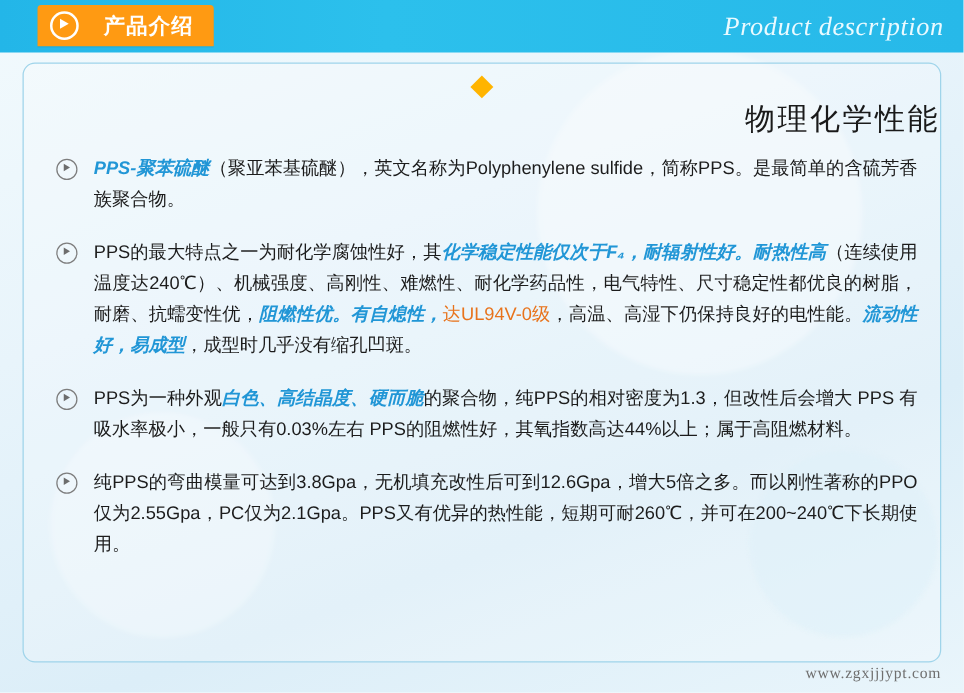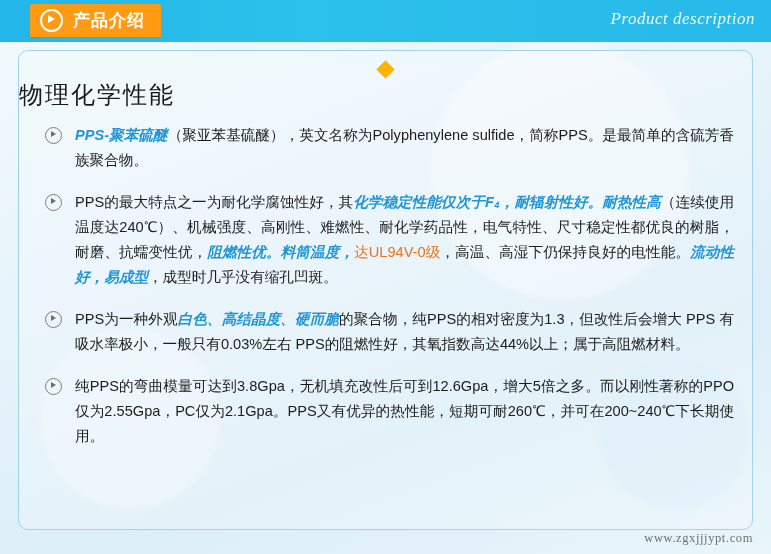--- a/index.html
+++ b/index.html
@@ -42,21 +42,21 @@
   .topbar-tab {
     position: absolute;
     left: 30px;
     top: 4px;
     height: 33px;
     padding: 0 16px 0 10px;
     background: #ff9a12;
     border-radius: 3px 3px 0 0;
     display: flex;
     align-items: center;
-    gap: 10px;
+    gap: 20px;
     box-shadow: 0 1px 0 rgba(0,0,0,0.06);
   }
   .play-icon {
     width: 19px; height: 19px;
     border: 2px solid #ffffff;
     border-radius: 50%;
     position: relative;
     flex: none;
   }
   .play-icon::after {
@@ -72,21 +72,21 @@
     font-size: 17px;
     font-weight: bold;
     letter-spacing: 1px;
   }
   .topbar-right {
     position: absolute;
     right: 16px;
     top: 9px;
     color: #eafaff;
     font-family: "Liberation Serif", serif;
-    font-size: 17px;
+    font-size: 21px;
     font-style: italic;
     letter-spacing: 0.5px;
   }
 
   
   .card {
     position: absolute;
     left: 18px;
     top: 50px;
     width: 735px;
@@ -104,21 +104,21 @@
     width: 13px; height: 13px;
     margin-left: -7px;
     background: #ffb400;
     transform: rotate(45deg);
   }
   .title {
     position: absolute;
     left: 0;
     top: 28px;
     width: 100%;
-    text-align: left;
+    text-align: right;
     font-size: 24px;
     color: #1a1a1a;
     letter-spacing: 2px;
   }
 
   .body {
     position: absolute;
     left: 24px;
     top: 72px;
     right: 18px;
@@ -183,21 +183,21 @@
     <div class="diamond"></div>
     <div class="title">物理化学性能</div>
 
     <div class="body">
       <div class="para">
         <span class="bullet"></span>
         <span><span class="blue-b">PPS-聚苯硫醚</span><span>（聚亚苯基硫醚），英文名称为Polyphenylene sulfide，简称PPS。是最简单的含硫芳香族聚合物。</span></span>
       </div>
       <div class="para">
         <span class="bullet"></span>
-        <span><span>PPS的最大特点之一为耐化学腐蚀性好，其</span><span class="blue-b">化学稳定性能仅次于F₄，耐辐射性好。耐热性高</span><span>（连续使用温度达240℃）、机械强度、高刚性、难燃性、耐化学药品性，电气特性、尺寸稳定性都优良的树脂，耐磨、抗蠕变性优，</span><span class="blue-b">阻燃性优。料筒温度，</span><span class="orange-b">达UL94V-0级</span><span>，高温、高湿下仍保持良好的电性能。</span><span class="blue-b">流动性好，易成型</span><span>，成型时几乎没有缩孔凹斑。</span></span>
+        <span><span>PPS的最大特点之一为耐化学腐蚀性好，其</span><span class="blue-b">化学稳定性能仅次于F₄，耐辐射性好。耐热性高</span><span>（连续使用温度达240℃）、机械强度、高刚性、难燃性、耐化学药品性，电气特性、尺寸稳定性都优良的树脂，耐磨、抗蠕变性优，</span><span class="blue-b">阻燃性优。有自熄性，</span><span class="orange-b">达UL94V-0级</span><span>，高温、高湿下仍保持良好的电性能。</span><span class="blue-b">流动性好，易成型</span><span>，成型时几乎没有缩孔凹斑。</span></span>
       </div>
       <div class="para">
         <span class="bullet"></span>
         <span><span>PPS为一种外观</span><span class="blue-b">白色、高结晶度、硬而脆</span><span>的聚合物，纯PPS的相对密度为1.3，但改性后会增大 PPS 有吸水率极小，一般只有0.03%左右 PPS的阻燃性好，其氧指数高达44%以上；属于高阻燃材料。</span></span>
       </div>
       <div class="para">
         <span class="bullet"></span>
         <span><span>纯PPS的弯曲模量可达到3.8Gpa，无机填充改性后可到12.6Gpa，增大5倍之多。而以刚性著称的PPO仅为2.55Gpa，PC仅为2.1Gpa。PPS又有优异的热性能，短期可耐260℃，并可在200~240℃下长期使用。</span></span>
       </div>
     </div>

